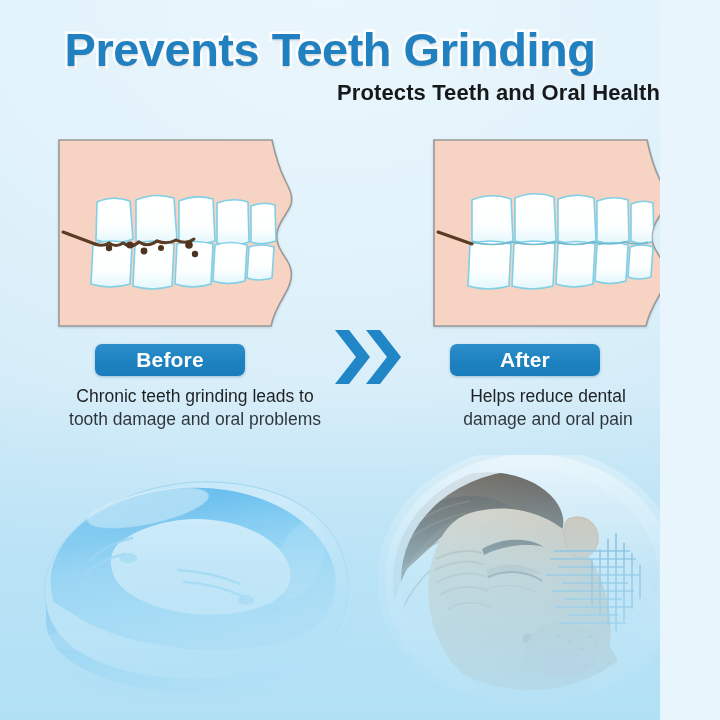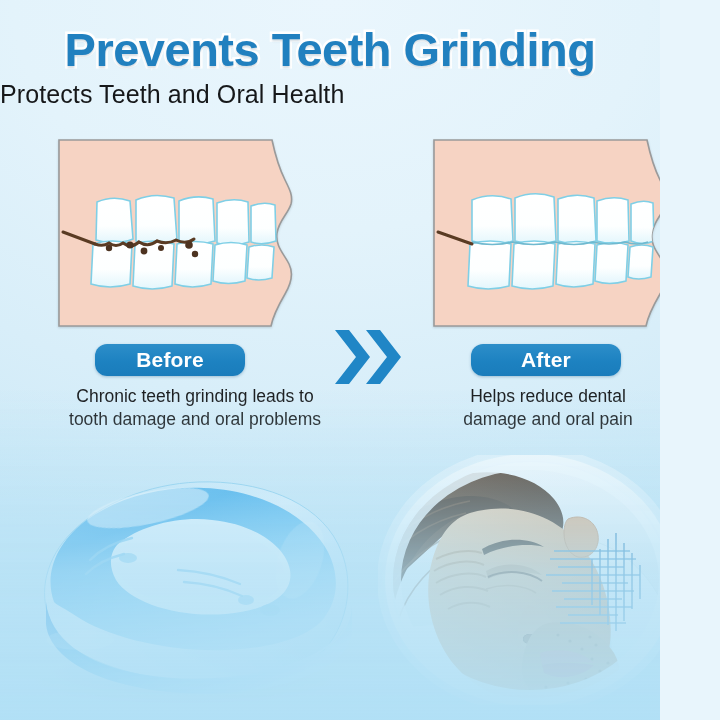--- a/index.html
+++ b/index.html
@@ -24,49 +24,49 @@
   .headline{
     position:absolute;left:0;right:0;top:22px;text-align:center;
     font-size:47px;font-weight:bold;letter-spacing:-.5px;
     color:#2180bf;
     -webkit-text-stroke:5px #ffffff;
     paint-order:stroke fill;
     text-shadow:0 2px 2px rgba(120,150,170,.30);
     white-space:nowrap;
   }
   .subhead{
-    position:absolute;left:0;right:0;top:80px;text-align:left;
-    font-size:25px;font-weight:normal;color:#16181a;letter-spacing:.1px;
+    position:absolute;left:0;right:0;top:80px;text-align:right;
+    font-size:22px;font-weight:bold;color:#16181a;letter-spacing:.1px;
     white-space:nowrap;
   }
 
   
   .panels{position:absolute;top:138px;left:0;width:720px;height:196px;}
   .panel{position:absolute;top:0;width:250px;height:190px;}
   .panel.before{left:57px;}
   .panel.after{left:432px;}
   .panel svg{display:block;width:100%;height:100%;
     filter:drop-shadow(0 1px 1px rgba(90,110,125,.28));}
 
   
   .chevrons{position:absolute;left:333px;top:186px;width:70px;height:66px;}
   .chevrons svg{display:block;width:100%;height:100%;}
 
   
   .badge{
     position:absolute;top:344px;height:32px;width:150px;
-    border-radius:12px;
+    border-radius:7px;
     background:linear-gradient(180deg,#2d8ec9 0%,#1d82c1 55%,#1a7cbb 100%);
     box-shadow:0 1px 3px rgba(40,90,130,.33);
     color:#ffffff;font-size:21px;font-weight:bold;
     display:flex;align-items:center;justify-content:center;
     letter-spacing:.2px;
   }
   .badge.before{left:95px;}
-  .badge.after{left:471px;}
+  .badge.after{left:450px;}
 
   .caption{
     position:absolute;top:385px;width:340px;text-align:center;
     font-size:17.5px;line-height:23px;color:#1b1d1f;
   }
   .caption.before{left:25px;}
   .caption.after{left:378px;}
   .caption span{display:block;white-space:nowrap;}
 
   

